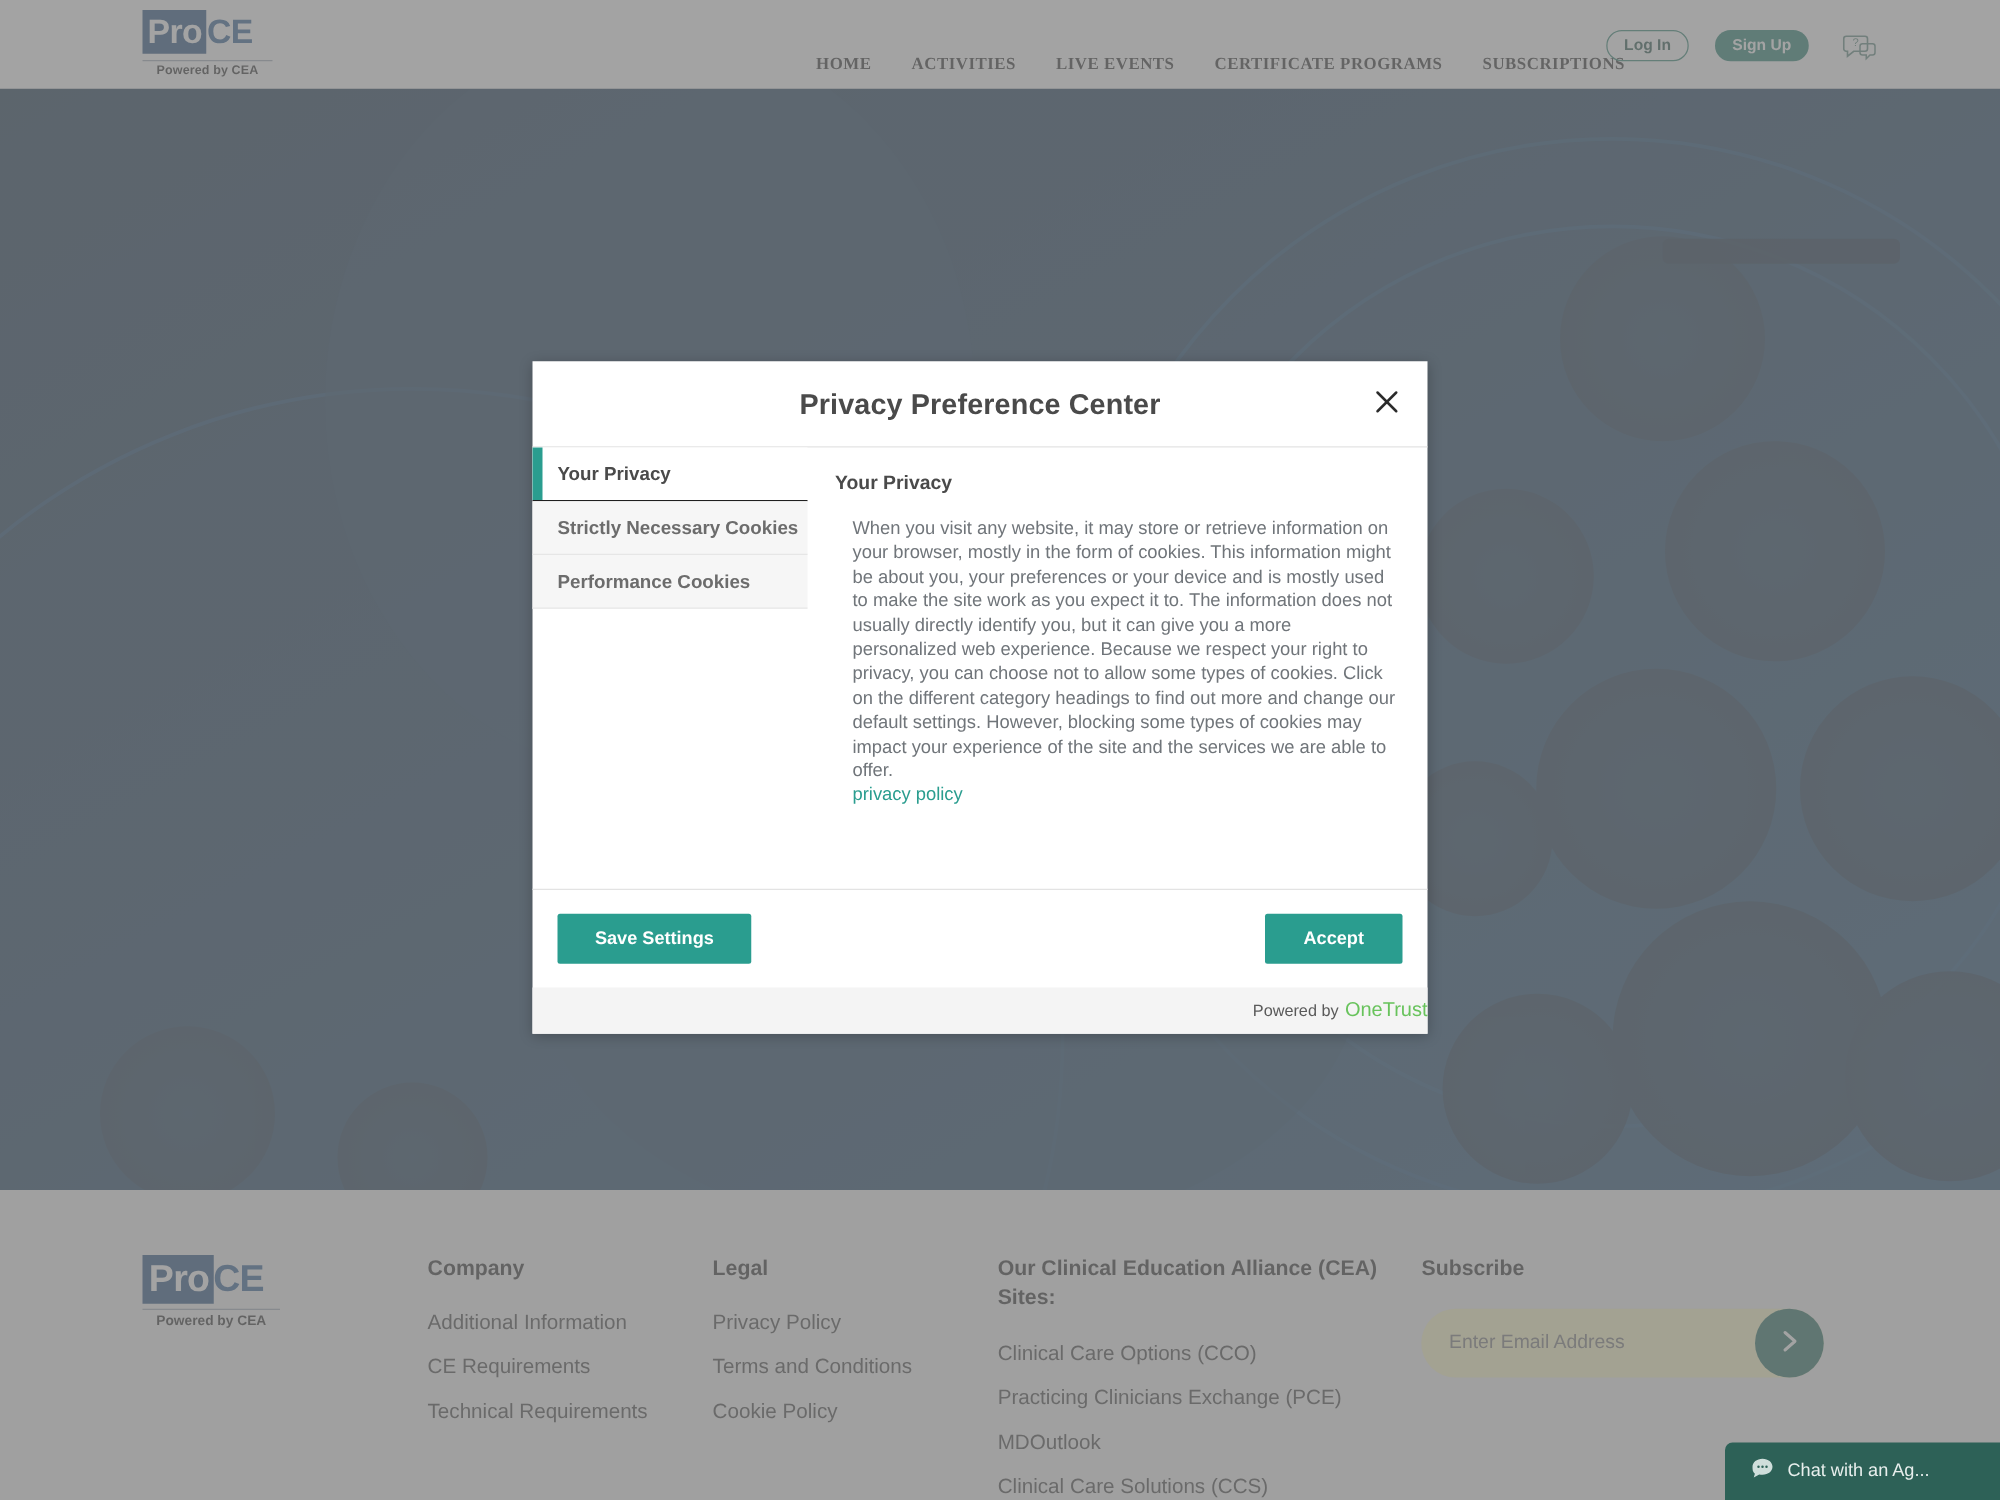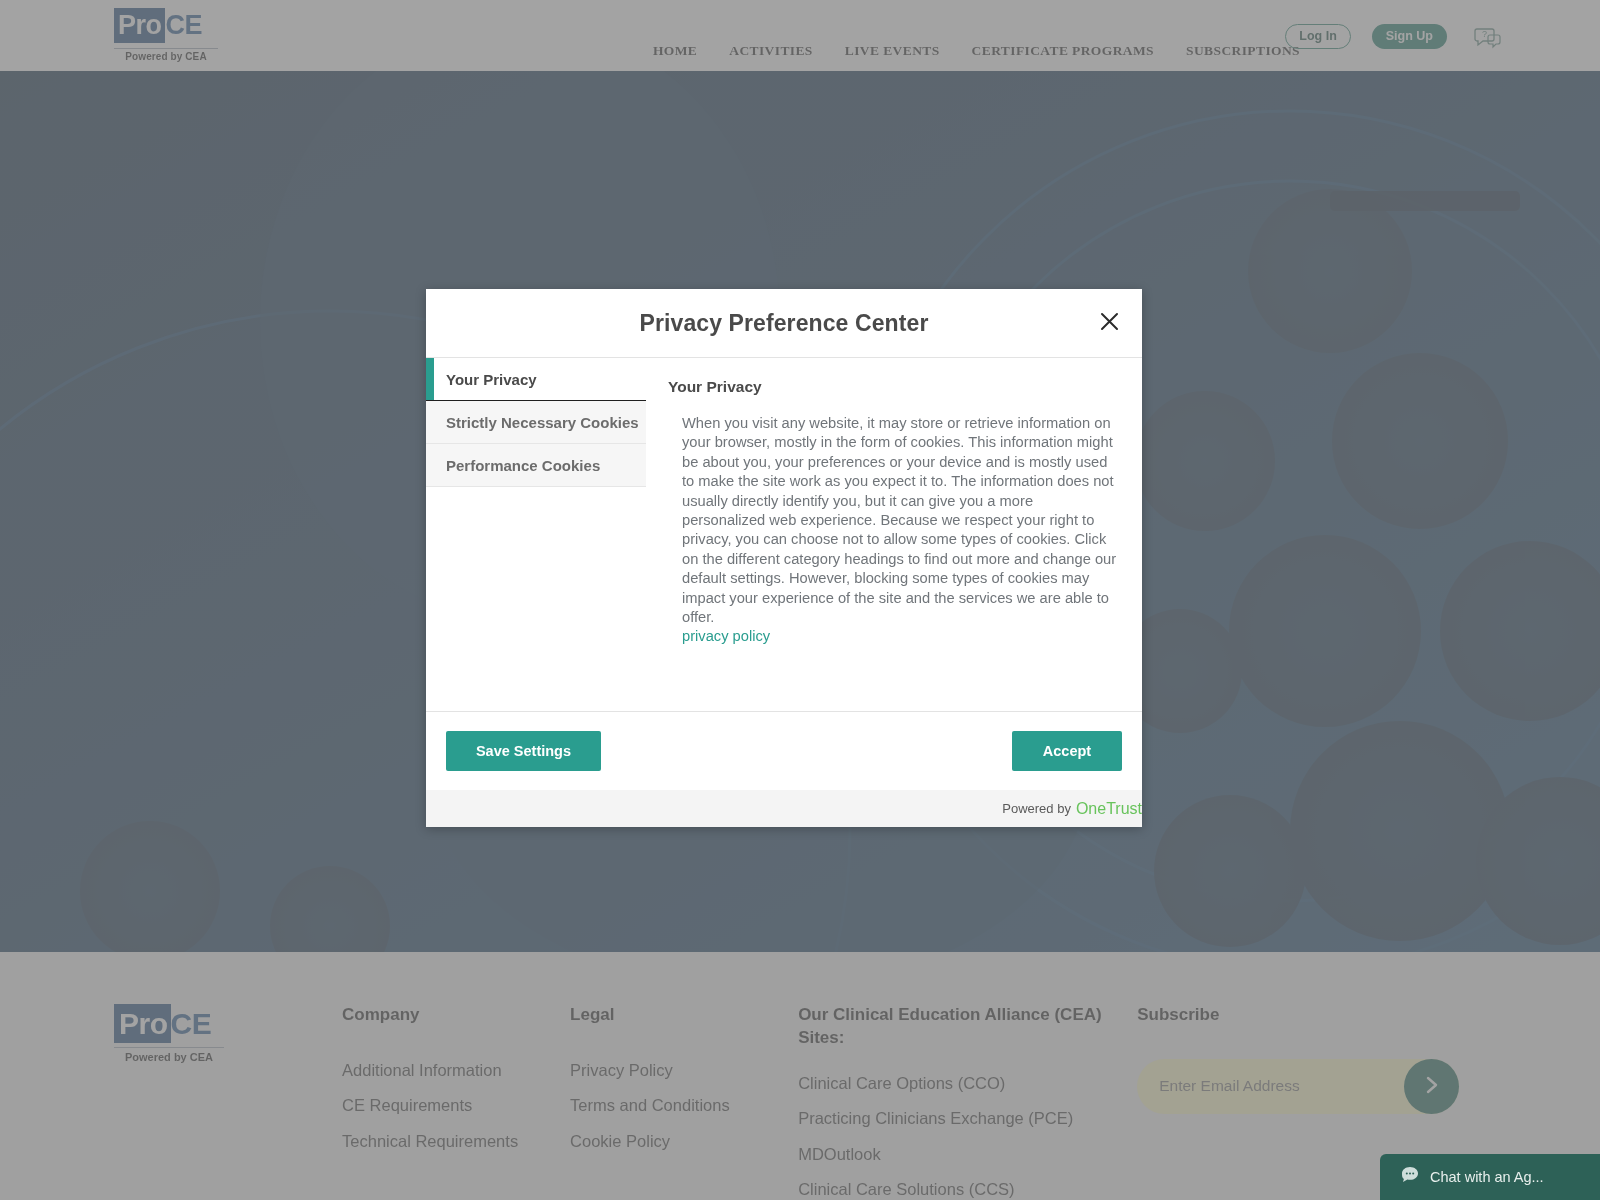--- a/index.html
+++ b/index.html
@@ -71,21 +71,21 @@
     background: #113f73; color: #ffffff; font-weight: 700; font-size: 30px;
     line-height: 37px; padding: 1px 3px 1px 5px; letter-spacing: -0.5px;
   }
   .f-logo-ce { color: #1b4f8a; font-weight: 700; font-size: 30px; line-height: 37px; letter-spacing: -0.5px; }
   .f-logo-rule { border-top: 1px solid #9aa7b5; margin: 4px 0 3px 0; width: 110px; }
   .f-logo-tag { font-size: 11px; font-weight: 700; color: #1c1c1c; width: 110px; text-align: center; }
 
   .f-col { width: 230px; }
   .f-col.wide { width: 342px; }
   .f-col.sub { width: 380px; }
-  .f-head { font-size: 17px; font-weight: 700; color: #1a1a1a; margin-bottom: 32px; line-height: 1.35; }
+  .f-head { font-size: 17px; font-weight: 700; color: #1a1a1a; margin-bottom: 20px; line-height: 1.35; }
   .f-head.two { margin-bottom: 22px; }
   .f-link {
     display: block; font-size: 16.5px; color: #333333; text-decoration: none;
     line-height: 1.42; margin-bottom: 12px;
   }
   .sub-form {
     position: relative; width: 322px; height: 55px; background: #fef9c3;
     border-radius: 28px; display: flex; align-items: center;
   }
   .sub-input {

